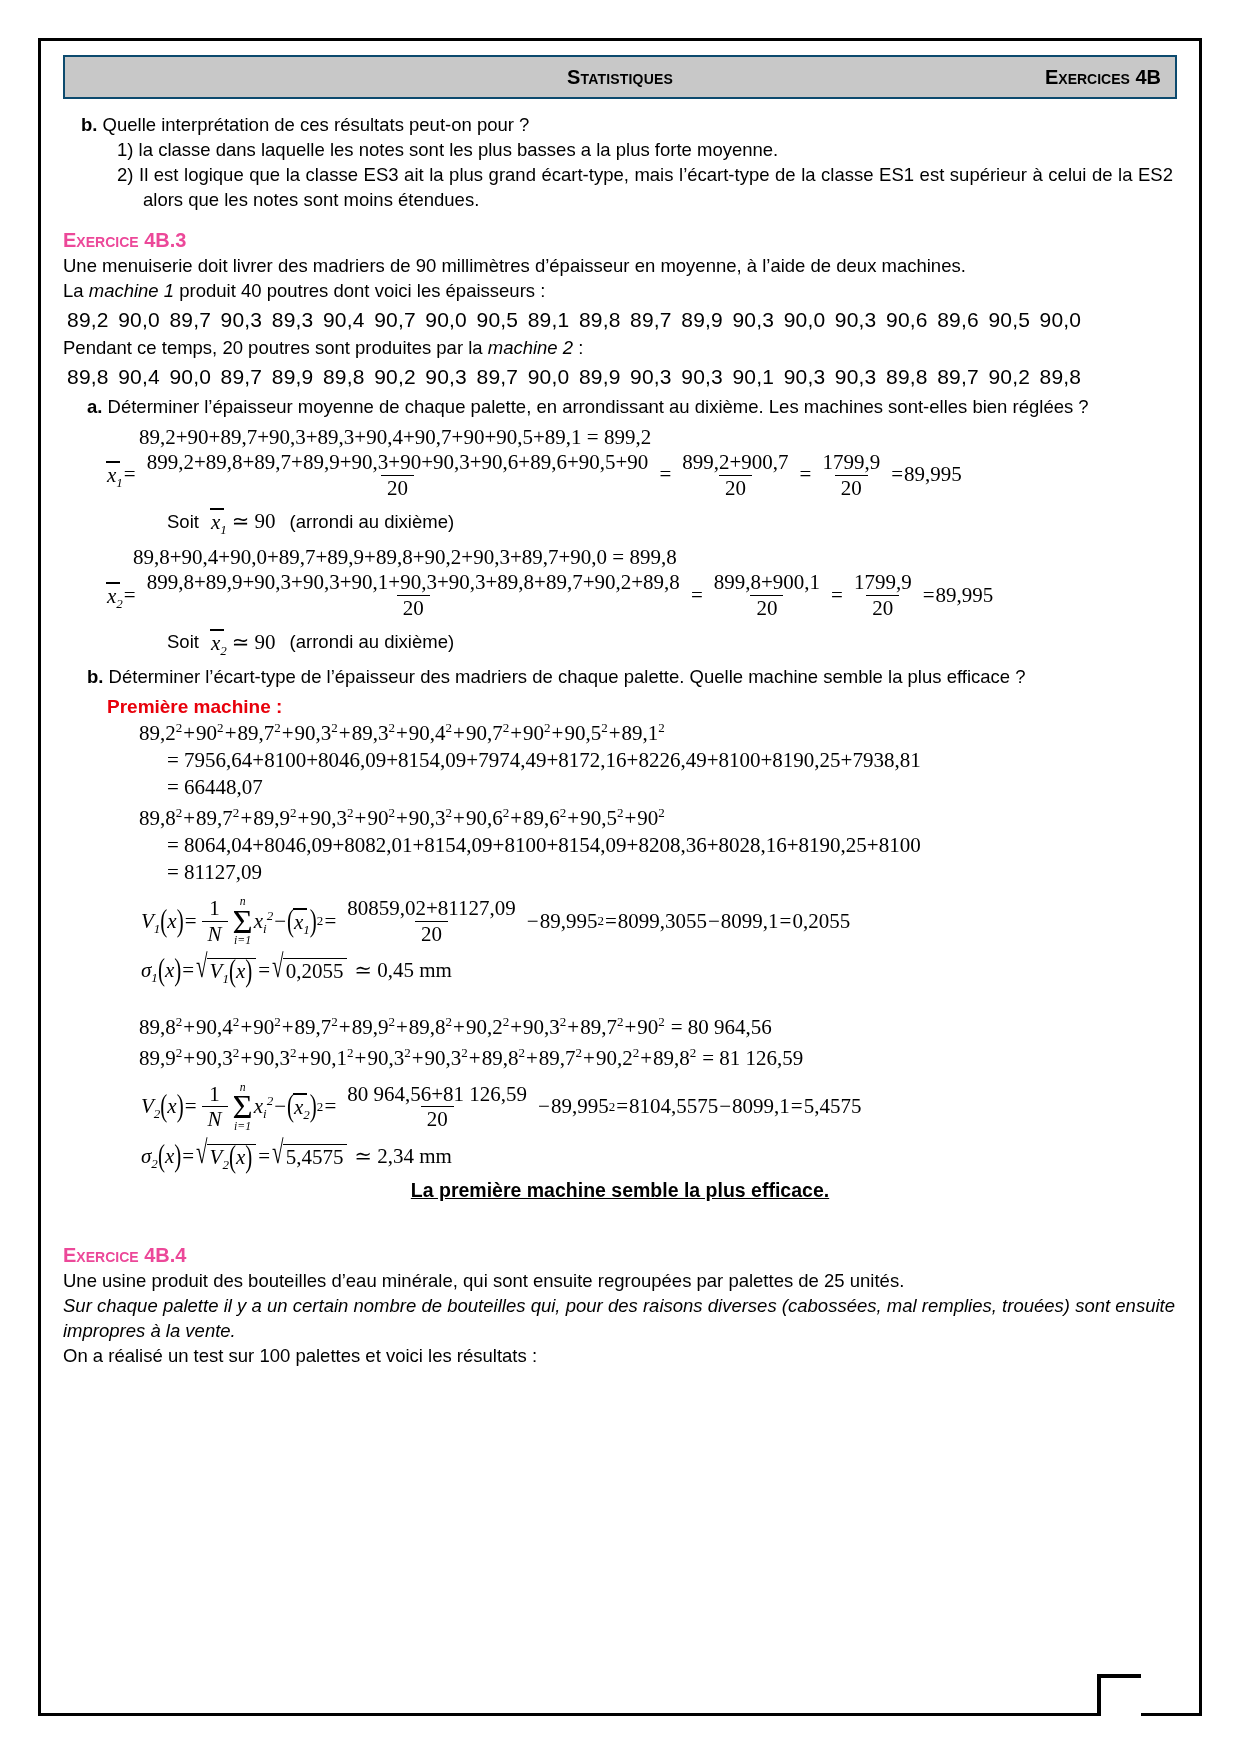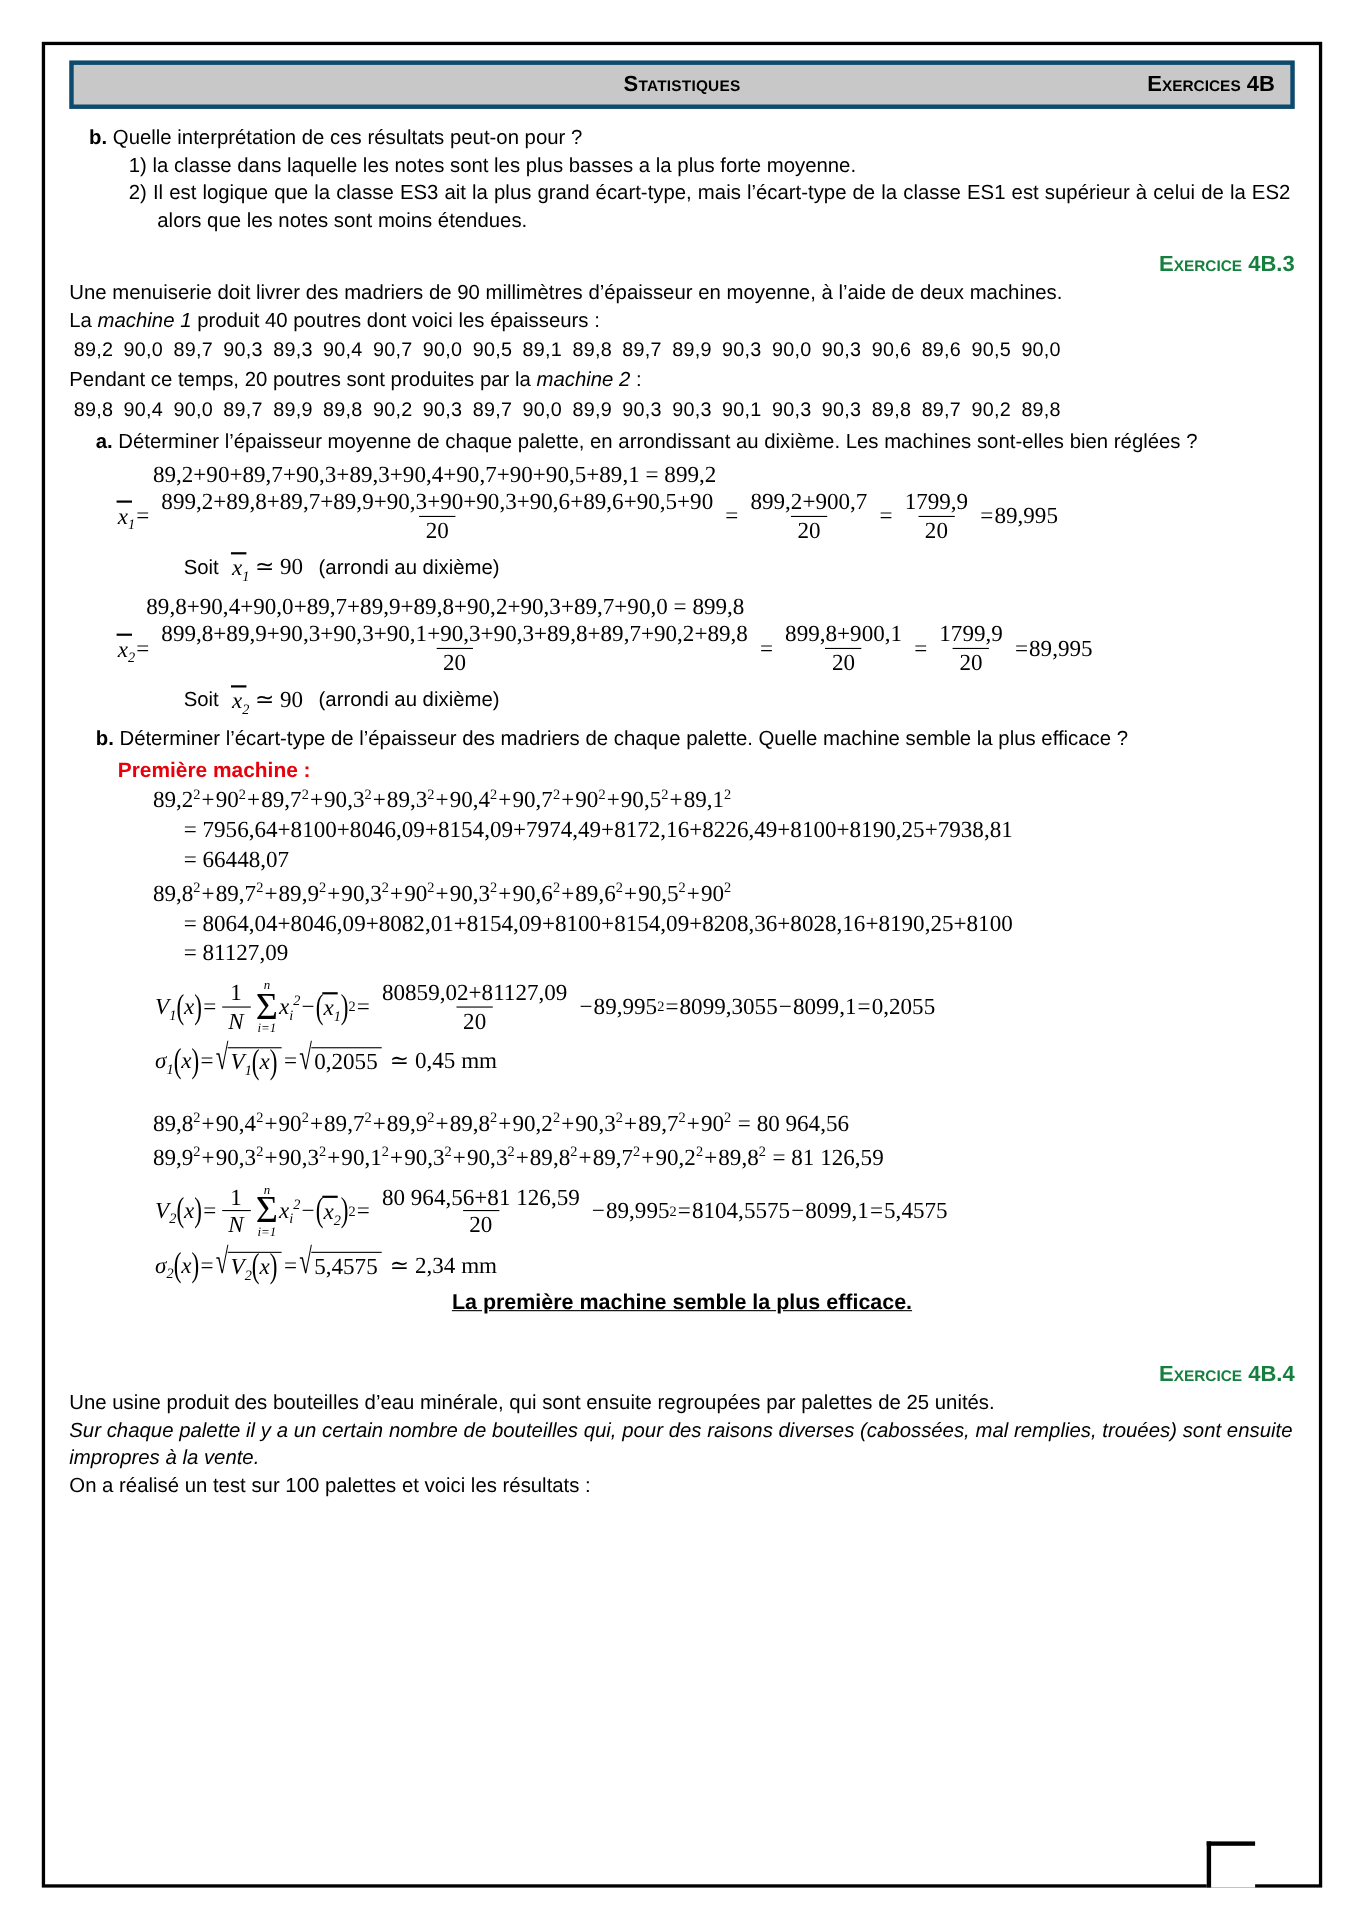--- a/index.html
+++ b/index.html
@@ -51,21 +51,21 @@
     left: -4px;
     top: -4px;
     width: 0; height: 0;
   }
 
   
   .header-banner {
     position: relative;
     height: 44px;
     background: #c8c8c8;
-    border: 4px solid #0c4a6e;
+    border: 2px solid #0c4a6e;
     box-sizing: border-box;
     margin: 2px 0 0 0;
     display: flex;
     align-items: center;
   }
   .header-banner .hdr-center {
     position: absolute;
     left: 0; right: 0;
     text-align: center;
     font-weight: bold;
@@ -98,36 +98,35 @@
   i { font-style: italic; }
 
   .indent-1 { margin-left: 18px; }
   .indent-2 { margin-left: 54px; }
   .indent-hang {
     margin-left: 54px;
     text-indent: -22px;
   }
 
   .exercise-title {
-    color: #15803d;
+    color: #ec4899;
     font-weight: bold;
     font-size: 20px;
     font-variant: small-caps;
     margin-top: 16px;
     margin-bottom: 2px;
-    text-align: right;
   }
   .red-sub {
     color: #e8000b;
     font-weight: bold;
     font-size: 19px;
     margin: 6px 0 2px 44px;
   }
   .data-row {
-    font-size: 18px;
+    font-size: 21px;
     margin-top: 4px;
     margin-left: 4px;
     white-space: nowrap;
     letter-spacing: 0.2px;
   }
   .data-row span { margin-right: 9.5px; }
 
   .conclusion {
     text-align: center;
     font-weight: bold;

